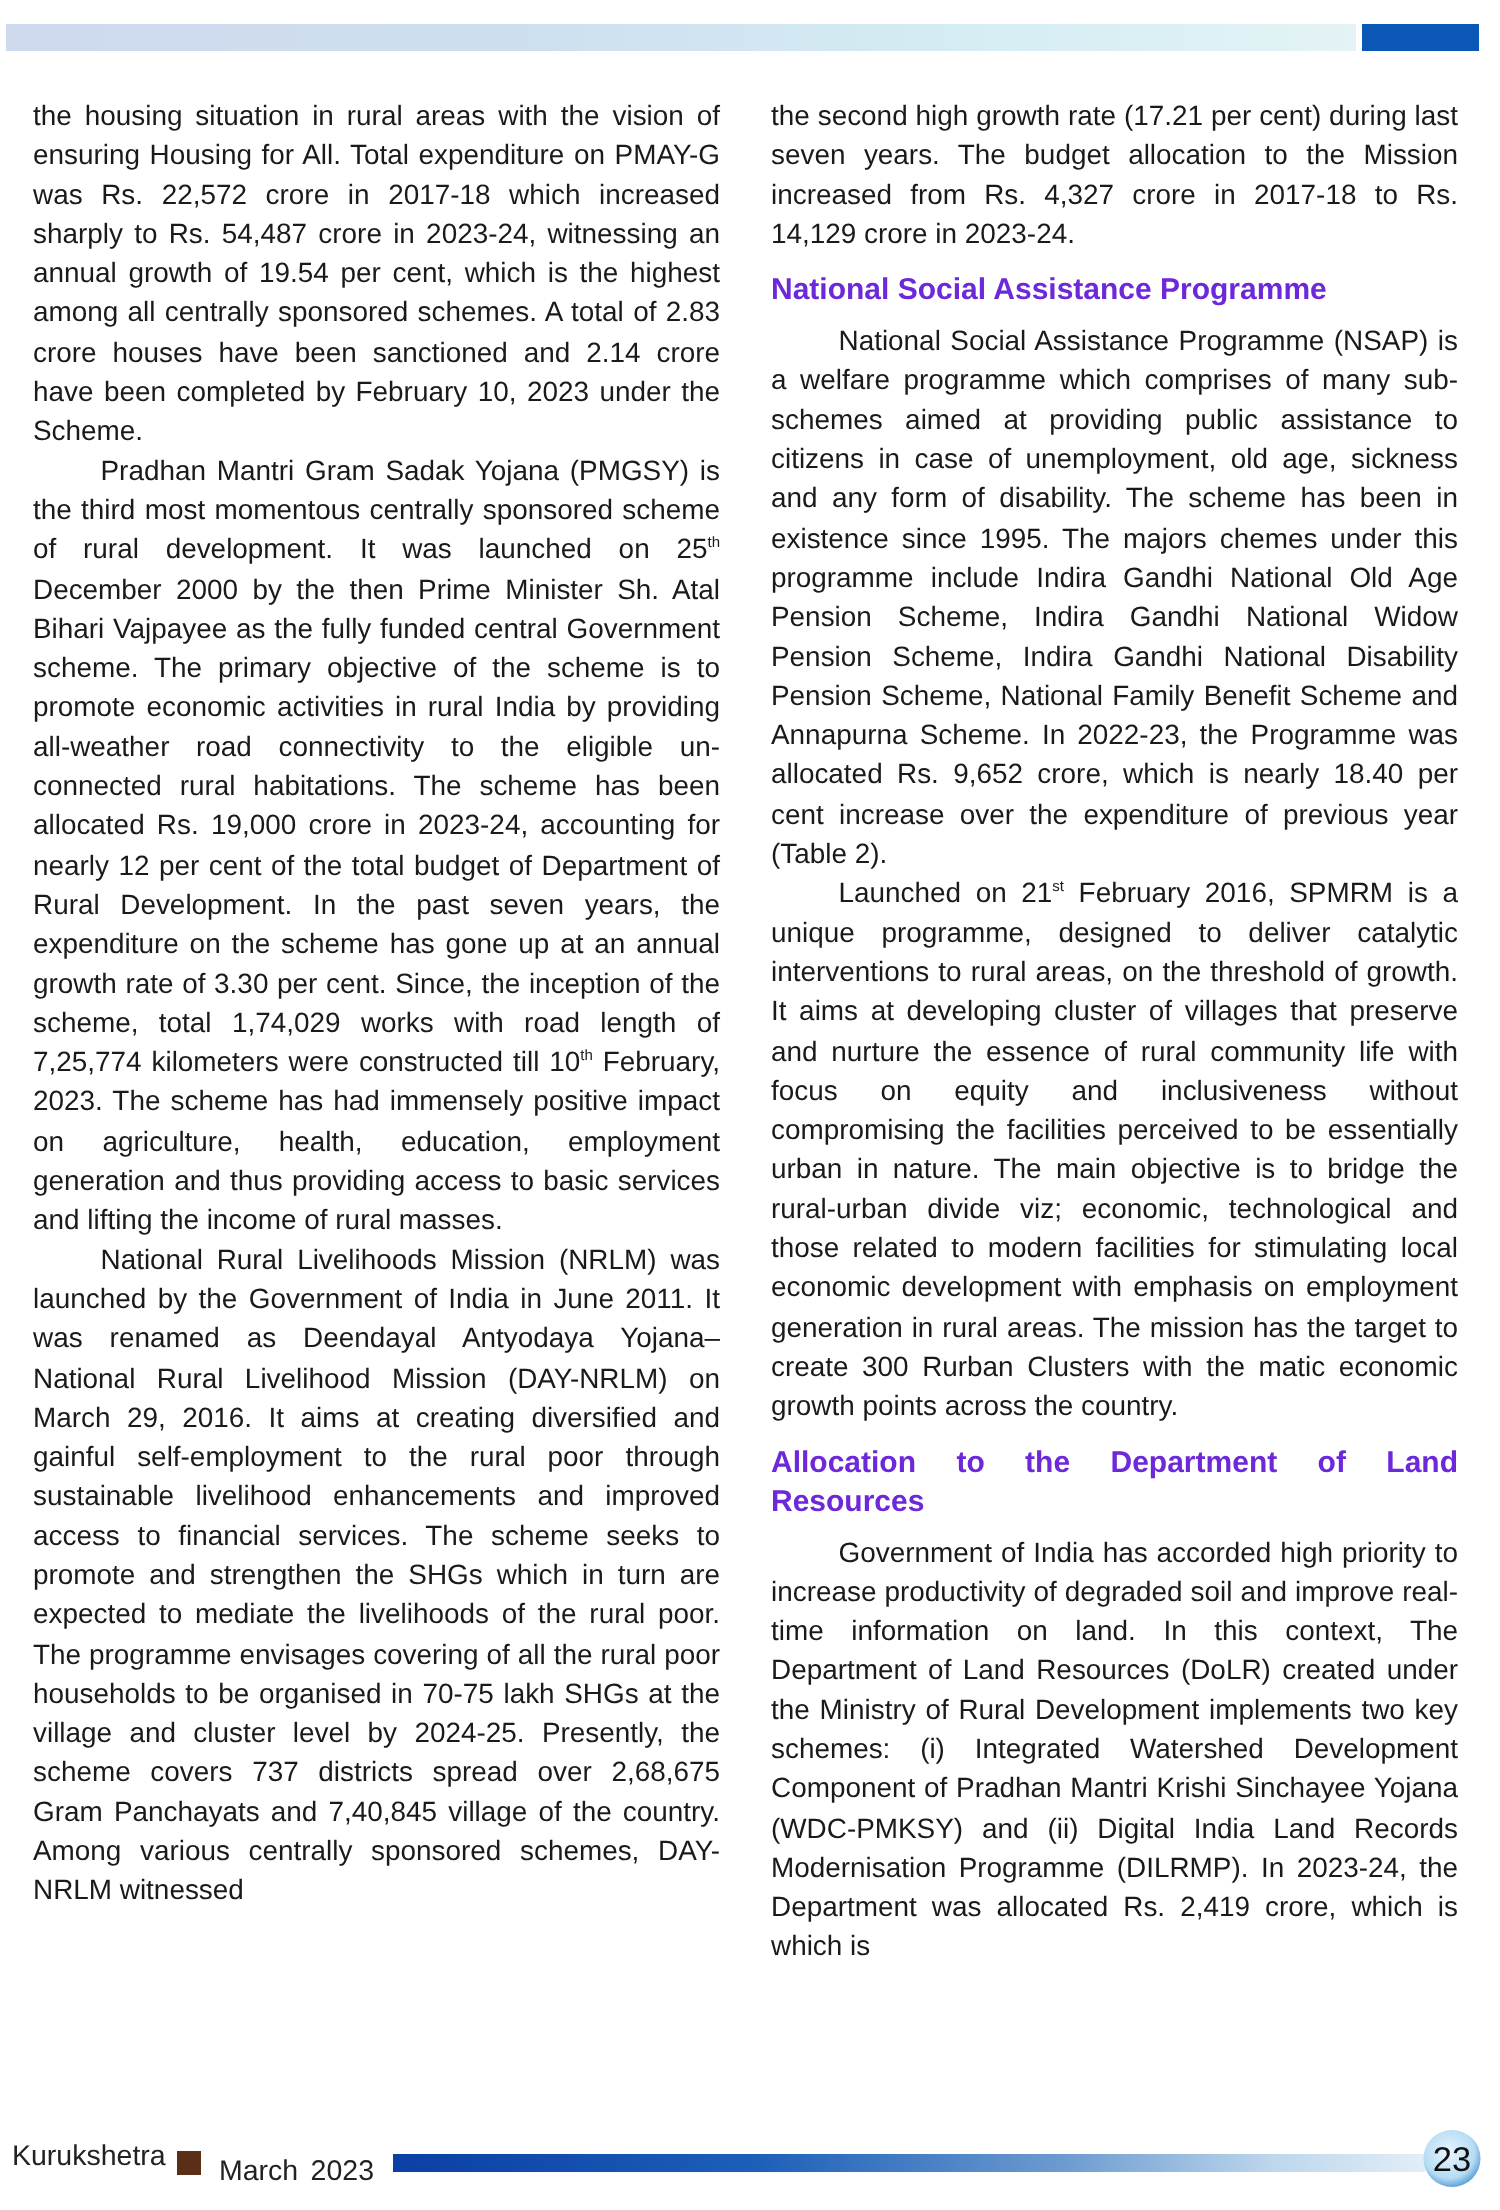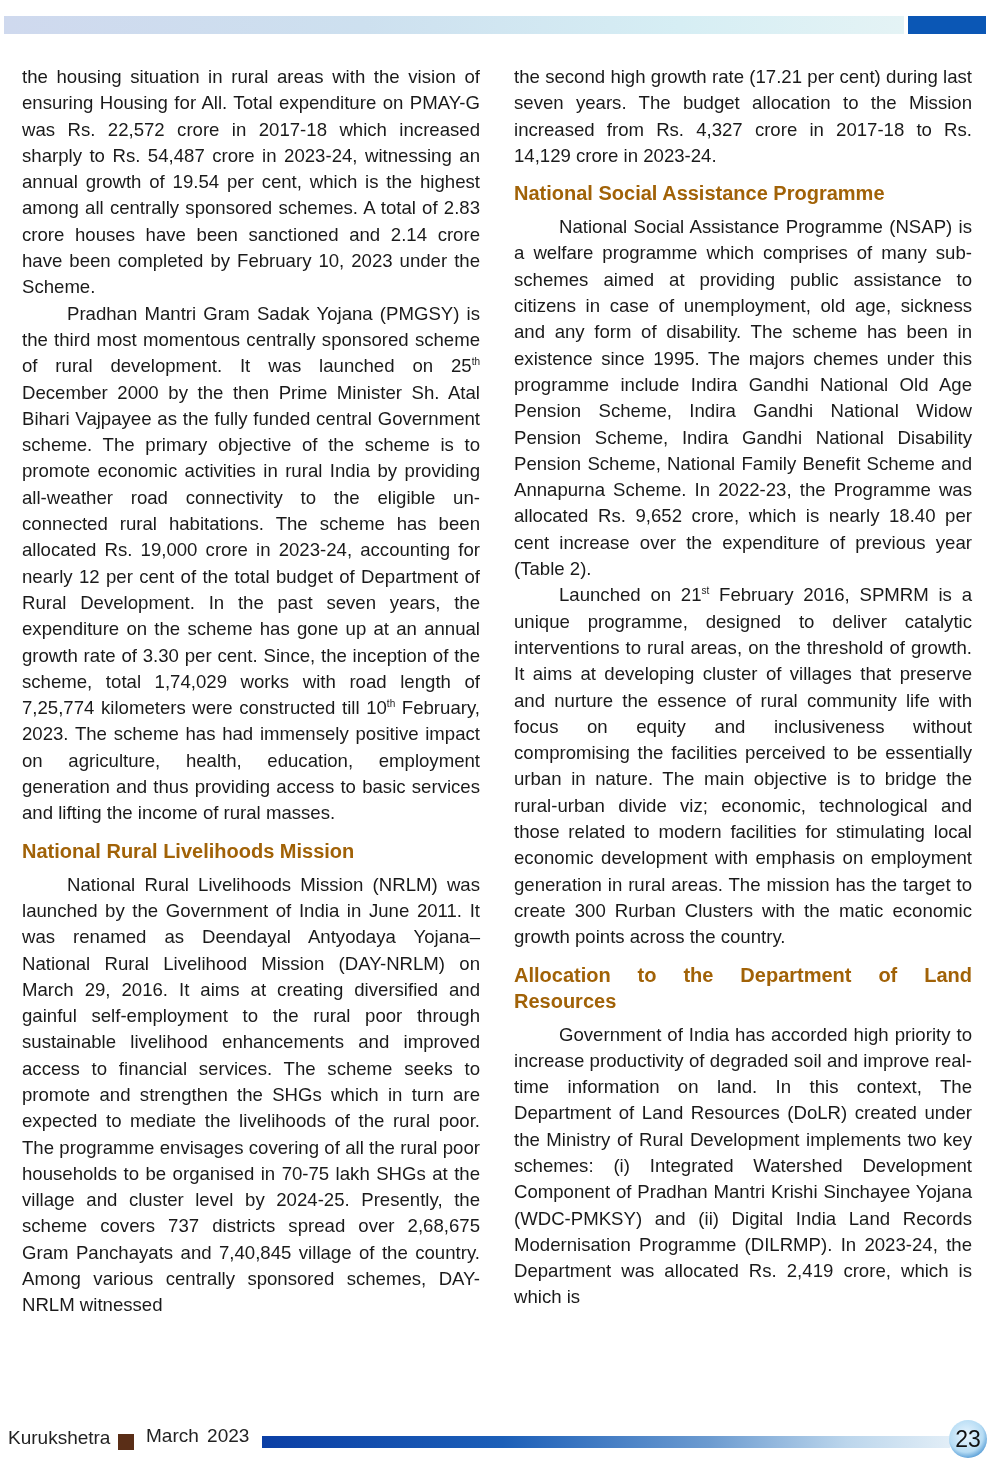--- a/index.html
+++ b/index.html
@@ -6,45 +6,44 @@
   body { width: 1000px; height: 1473px; position: relative; overflow: hidden;
          font-family: "Liberation Sans", "DejaVu Sans", sans-serif; color: #1a1a1a; }
   .top-band { position: absolute; left: 4px; top: 16px; width: 900px; height: 18px;
               background: linear-gradient(90deg, #cfd9ee 0%, #cde0ef 40%, #d6eef4 75%, #e4f3f5 100%); }
   .top-block { position: absolute; left: 908px; top: 16px; width: 78px; height: 18px; background: #0b57b5; }
   .col { position: absolute; top: 64px; width: 458px; }
   .col-left { left: 22px; }
   .col-right { left: 514px; }
   p { margin: 0; font-size: 18.6px; line-height: 26.3px; text-align: justify; }
   p.indent { text-indent: 45px; }
-  h2 { margin: 11px 0 8px 0; font-size: 20px; line-height: 26px; color: #a16207; font-weight: bold; text-align: justify; }
+  h2 { margin: 11px 0 8px 0; font-size: 20px; line-height: 26px; color: #6d28d9; font-weight: bold; text-align: justify; }
   h2.justify-last { text-align-last: left; }
   sup { font-size: 10px; line-height: 0; }
   .footer { position: absolute; left: 0; top: 1424px; width: 800px; height: 34px; }
   .footer-mag { position: absolute; left: 8px; top: 3px; font-size: 19px; color: #222; }
   .footer-square { position: absolute; left: 118px; top: 10px; width: 16px; height: 16px; background: #5a2e17; }
-  .footer-date { position: absolute; left: 146px; top: 1px; font-size: 19px; color: #222; word-spacing: 3px; }
+  .footer-date { position: absolute; left: 146px; top: 13px; font-size: 19px; color: #222; word-spacing: 3px; }
   .footer-bar { position: absolute; left: 262px; top: 12px; width: 688px; height: 12px;
                 background: linear-gradient(90deg, #0b3fa5 0%, #1c5fb8 35%, #6c9bd0 65%, #bcd6ec 85%, #e2eef7 100%); }
   .page-badge { position: absolute; left: 949px; top: -4px; width: 38px; height: 38px; border-radius: 50%;
                 background: radial-gradient(circle at 45% 40%, #eaf6ff 0%, #b6dcf4 55%, #2f82c9 85%, #0b57b5 100%);
                 display: flex; align-items: center; justify-content: center; font-size: 23px; color: #111; }
 </style>
 </head>
 <body>
 
 <div class="top-band"></div>
 <div class="top-block"></div>
 
 <div class="col col-left">
   <p>the housing situation in rural areas with the vision of ensuring Housing for All. Total expenditure on PMAY-G was Rs. 22,572 crore in 2017-18 which increased sharply to Rs. 54,487 crore in 2023-24, witnessing an annual growth of 19.54 per cent, which is the highest among all centrally sponsored schemes. A total of 2.83 crore houses have been sanctioned and 2.14 crore have been completed by February 10, 2023 under the Scheme.</p>
 
   <p class="indent"><span>Pradhan Mantri Gram Sadak Yojana (PMGSY) is the third most momentous centrally sponsored scheme of rural development. It was launched on 25</span><sup>th</sup><span> December 2000 by the then Prime Minister Sh. Atal Bihari Vajpayee as the fully funded central Government scheme. The primary objective of the scheme is to promote economic activities in rural India by providing all-weather road connectivity to the eligible un-connected rural habitations. The scheme has been allocated Rs. 19,000 crore in 2023-24, accounting for nearly 12 per cent of the total budget of Department of Rural Development. In the past seven years, the expenditure on the scheme has gone up at an annual growth rate of 3.30 per cent. Since, the inception of the scheme, total 1,74,029 works with road length of 7,25,774 kilometers were constructed till 10</span><sup>th</sup><span> February, 2023. The scheme has had immensely positive impact on agriculture, health, education, employment generation and thus providing access to basic services and lifting the income of rural masses.</span></p>
 
-  <h2>National Rural Livelihoods Mission</h2>
   <p class="indent">National Rural Livelihoods Mission (NRLM) was launched by the Government of India in June 2011. It was renamed as Deendayal Antyodaya Yojana–National Rural Livelihood Mission (DAY-NRLM) on March 29, 2016. It aims at creating diversified and gainful self-employment to the rural poor through sustainable livelihood enhancements and improved access to financial services. The scheme seeks to promote and strengthen the SHGs which in turn are expected to mediate the livelihoods of the rural poor. The programme envisages covering of all the rural poor households to be organised in 70-75 lakh SHGs at the village and cluster level by 2024-25. Presently, the scheme covers 737 districts spread over 2,68,675 Gram Panchayats and 7,40,845 village of the country. Among various centrally sponsored schemes, DAY-NRLM witnessed</p>
 </div>
 
 <div class="col col-right">
   <p>the second high growth rate (17.21 per cent) during last seven years. The budget allocation to the Mission increased from Rs. 4,327 crore in 2017-18 to Rs. 14,129 crore in 2023-24.</p>
 
   <h2>National Social Assistance Programme</h2>
   <p class="indent">National Social Assistance Programme (NSAP) is a welfare programme which comprises of many sub-schemes aimed at providing public assistance to citizens in case of unemployment, old age, sickness and any form of disability. The scheme has been in existence since 1995. The majors chemes under this programme include Indira Gandhi National Old Age Pension Scheme, Indira Gandhi National Widow Pension Scheme, Indira Gandhi National Disability Pension Scheme, National Family Benefit Scheme and Annapurna Scheme. In 2022-23, the Programme was allocated Rs. 9,652 crore, which is nearly 18.40 per cent increase over the expenditure of previous year (Table 2).</p>
 
   <p class="indent"><span>Launched on 21</span><sup>st</sup><span> February 2016, SPMRM is a unique programme, designed to deliver catalytic interventions to rural areas, on the threshold of growth. It aims at developing cluster of villages that preserve and nurture the essence of rural community life with focus on equity and inclusiveness without compromising the facilities perceived to be essentially urban in nature. The main objective is to bridge the rural-urban divide viz; economic, technological and those related to modern facilities for stimulating local economic development with emphasis on employment generation in rural areas. The mission has the target to create 300 Rurban Clusters with the matic economic growth points across the country.</span></p>

